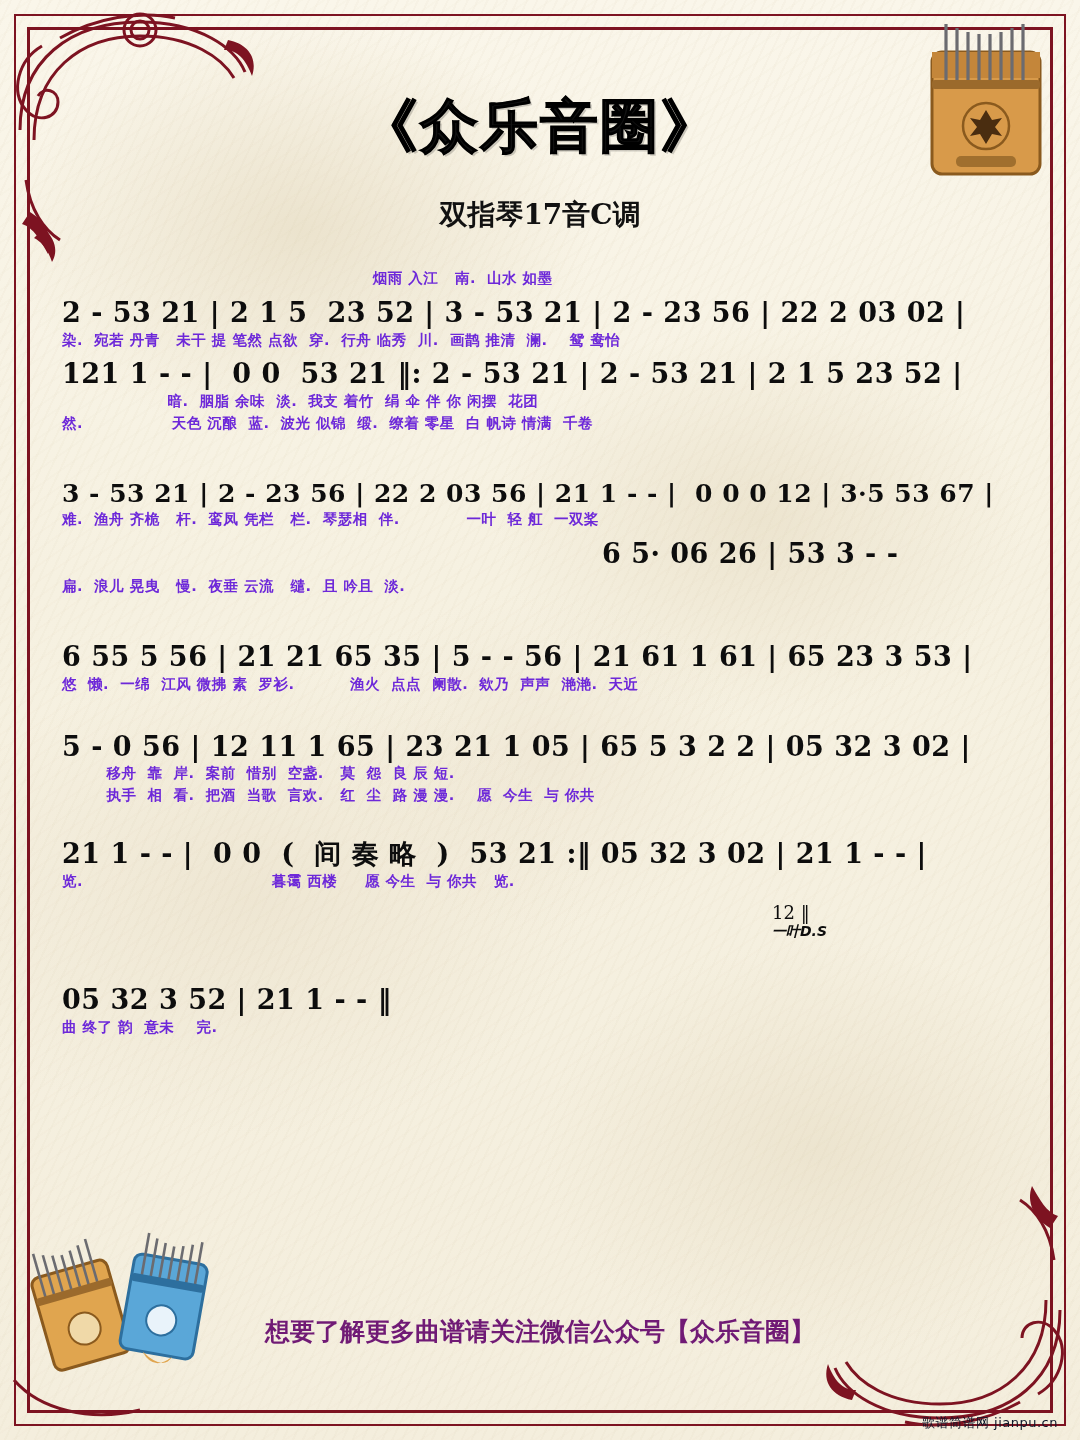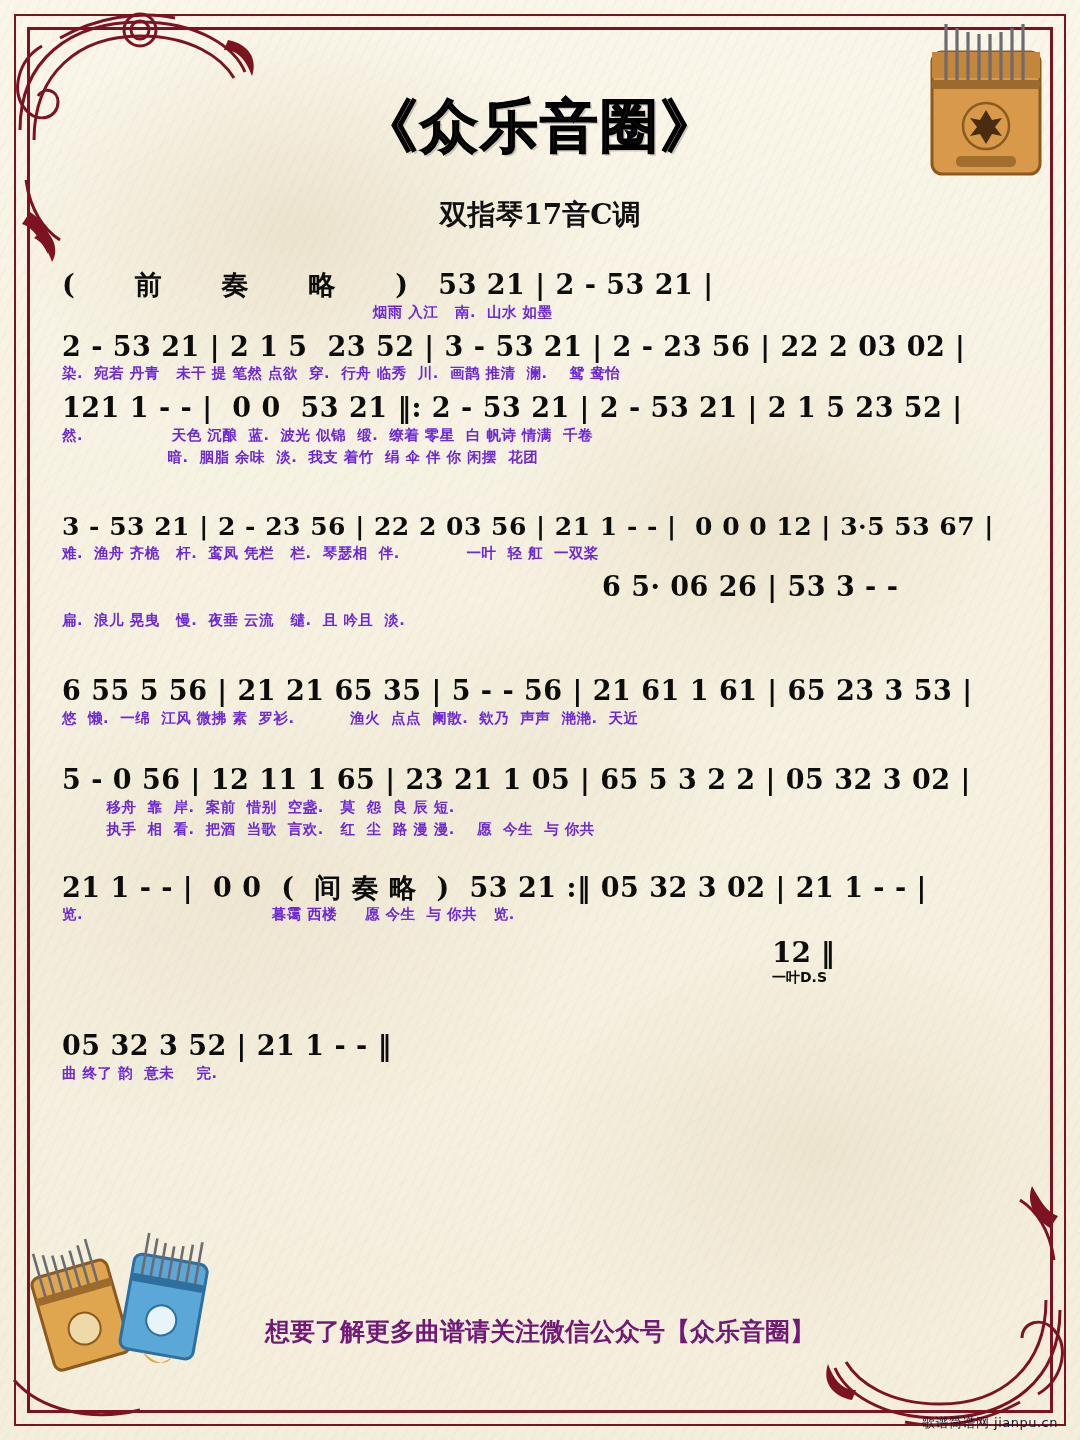--- a/index.html
+++ b/index.html
@@ -105,27 +105,28 @@
     font-weight: bold;
     white-space: pre;
     letter-spacing: .5px;
     line-height: 1.5;
     color: #6d28d9;
   }
   .pad-l { padding-left: 28px; }
 
   .ds-mark {
     font-family: "DejaVu Serif", serif;
-    font-size: 28px;
-    font-weight: bold;
+    font-size: 18px;
+    font-weight: normal;
   }
   .ds-small {
     font-family: "DejaVu Sans", sans-serif;
     font-size: 14px;
     font-weight: bold;
+    font-style: italic;
   }
 
   
   .footer {
     position: absolute;
     left: 0; right: 0;
     bottom: 92px;
     text-align: center;
     font-family: "DejaVu Sans", sans-serif;
     font-size: 25px;
@@ -239,33 +240,32 @@
     <path d="M120 124 q14 18 30 0 q-6 16 -30 0 z" fill="#e0a54f"></path>
   </g>
 </svg>
 
 <div class="title">《众乐音圈》</div>
 <div class="subtitle">双指琴17音C调</div>
 
 <div class="score">
 
   <div class="line">
-    <div class="notes">(      前      奏      略      )   53 21 | 2 - 53 21 |</div>
     <div class="lyr">                                                        烟雨 入江   南.  山水 如墨</div>
   </div>
 
   <div class="line">
     <div class="notes">2 - 53 21 | 2 1 5  23 52 | 3 - 53 21 | 2 - 23 56 | 22 2 03 02 |</div>
     <div class="lyr">染.  宛若 丹青   未干 提 笔然 点欲  穿.  行舟 临秀  川.  画鹊 推清  澜.    鸳 鸯怡</div>
   </div>
 
   <div class="line">
     <div class="notes">121 1 - - |  0 0  53 21 ‖: 2 - 53 21 | 2 - 53 21 | 2 1 5 23 52 |</div>
+    <div class="lyr">                   暗.  胭脂 余味  淡.  我支 着竹  绢 伞 伴 你 闲摆  花团</div>
     <div class="lyr">然.                天色 沉酿  蓝.  波光 似锦  缎.  缭着 零星  白 帆诗 情满  千卷</div>
-    <div class="lyr">                   暗.  胭脂 余味  淡.  我支 着竹  绢 伞 伴 你 闲摆  花团</div>
   </div>
 
   <div class="line">
     <div class="notes small">3 - 53 21 | 2 - 23 56 | 22 2 03 56 | 21 1 - - |  0 0 0 12 | 3·5 53 67 |</div>
     <div class="lyr">难.  渔舟 齐桅   杆.  鸾凤 凭栏   栏.  琴瑟相  伴.            一叶  轻 舡  一双桨</div>
   </div>
 
   <div class="line pad-l" style="padding-left:540px">
     <div class="notes">6 5· 06 26 | 53 3 - -</div>
   </div>

